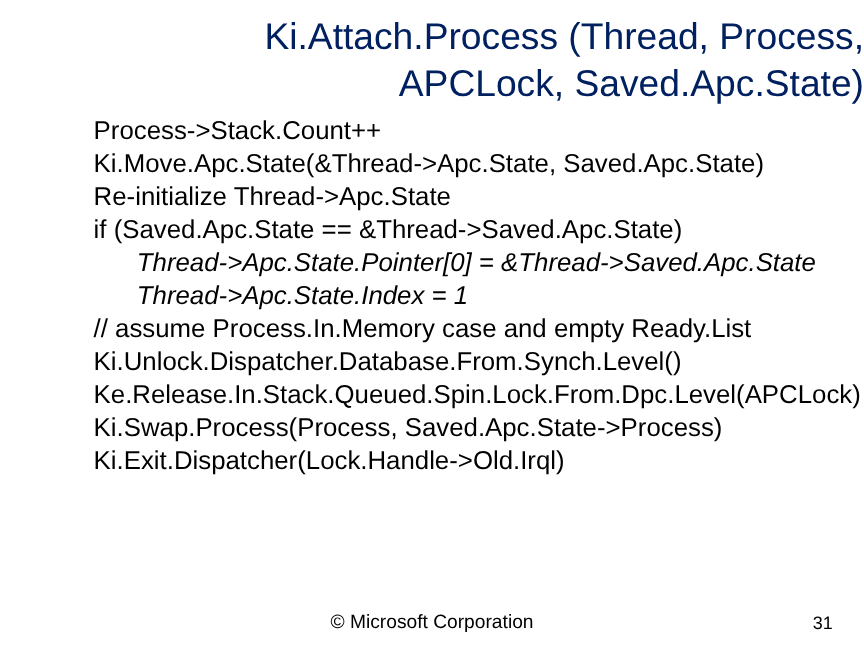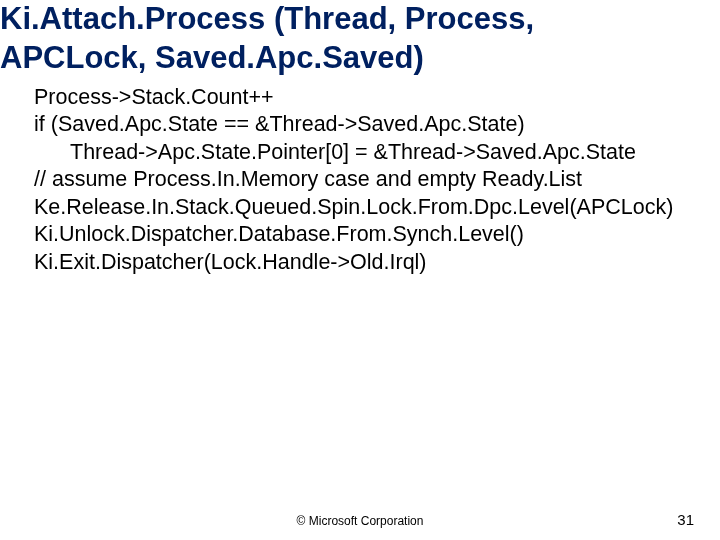--- a/index.html
+++ b/index.html
@@ -13,70 +13,77 @@
   }
   .slide {
     position: relative;
     width: 720px;
     height: 540px;
     box-sizing: border-box;
   }
   .title {
     color: #002060;
     font-size: 31px;
-    text-align: left;
+    text-align: right;
+    padding-top: 12px;
     line-height: 1.25;
-    font-weight: 700;
+    font-weight: 400;
   }
   .body {
     color: #000000;
     font-size: 21.5px;
     line-height: 1.28;
     padding: 6px 34px 0 34px;
     white-space: nowrap;
   }
   .body .line {
     display: block;
+    margin-left: 44px;
   }
   .body .indent {
     padding-left: 36px;
+    font-style: italic;
   }
   .footer-copy {
     position: absolute;
     bottom: 12px;
     left: 0;
     right: 0;
     text-align: center;
-    font-size: 12px;
+    font-size: 16px;
     color: #000;
   }
   .footer-page {
     position: absolute;
     bottom: 12px;
     right: 26px;
     font-size: 15px;
     color: #000;
   }
 </style>
 </head>
 <body>
 
 <div class="slide">
 
   <div class="title">
     <div>Ki.Attach.Process (Thread, Process,</div>
-    <div>APCLock, Saved.Apc.Saved)</div>
+    <div>APCLock, Saved.Apc.State)</div>
   </div>
 
   <div class="body">
     <span class="line">Process-&gt;Stack.Count++</span>
+    <span class="line">Ki.Move.Apc.State(&amp;Thread-&gt;Apc.State, Saved.Apc.State)</span>
+    <span class="line">Re-initialize Thread-&gt;Apc.State</span>
     <span class="line">if (Saved.Apc.State == &amp;Thread-&gt;Saved.Apc.State)</span>
     <span class="line indent">Thread-&gt;Apc.State.Pointer[0] = &amp;Thread-&gt;Saved.Apc.State</span>
+    <span class="line indent">Thread-&gt;Apc.State.Index = 1</span>
     <span class="line">// assume Process.In.Memory case and empty Ready.List</span>
+    <span class="line">Ki.Unlock.Dispatcher.Database.From.Synch.Level()</span>
     <span class="line">Ke.Release.In.Stack.Queued.Spin.Lock.From.Dpc.Level(APCLock)</span>
-    <span class="line">Ki.Unlock.Dispatcher.Database.From.Synch.Level()</span>
+    <span class="line">Ki.Swap.Process(Process, Saved.Apc.State-&gt;Process)</span>
     <span class="line">Ki.Exit.Dispatcher(Lock.Handle-&gt;Old.Irql)</span>
   </div>
 
   <div class="footer-copy">© Microsoft Corporation</div>
   <div class="footer-page">31</div>
 
 </div>
 
 </body></html>

